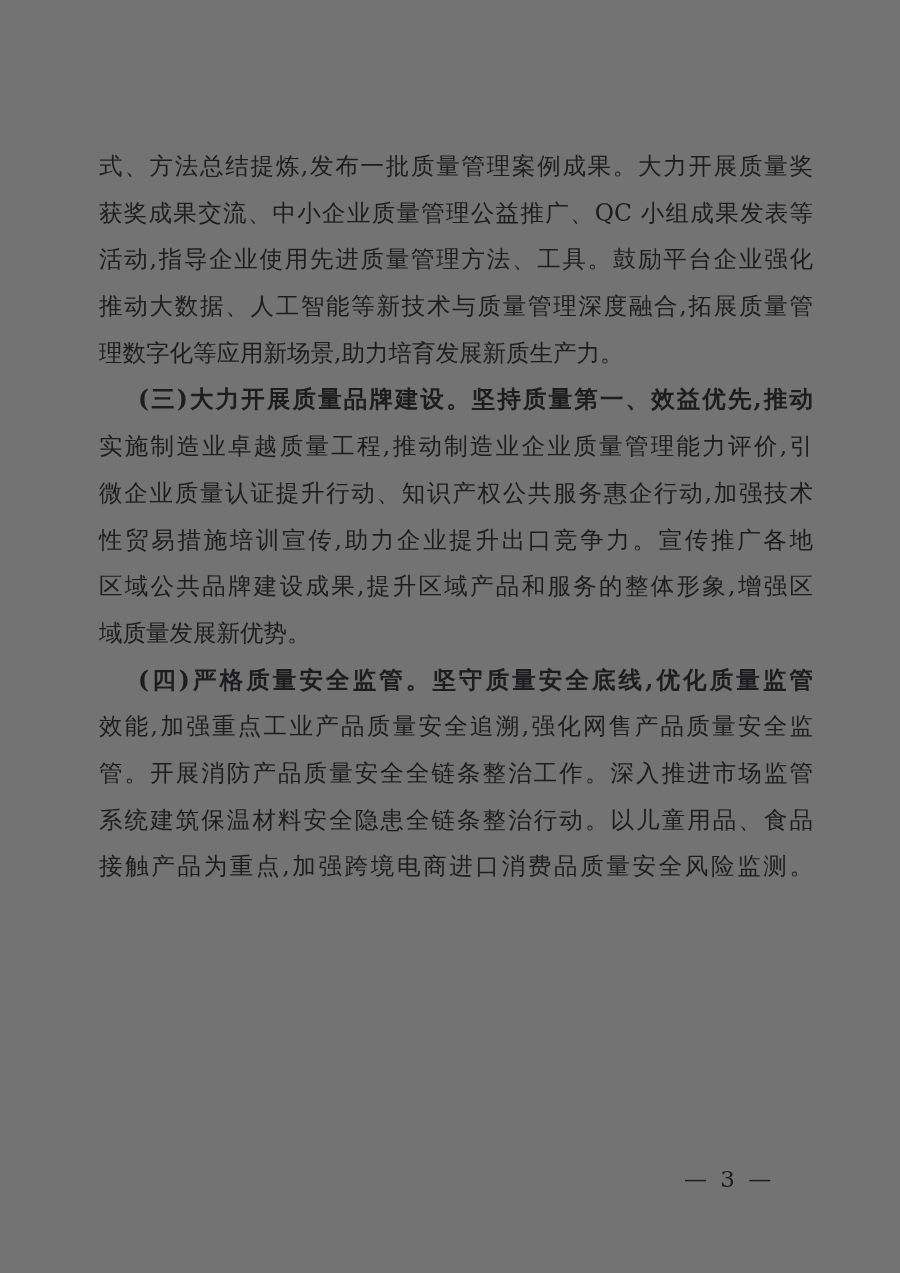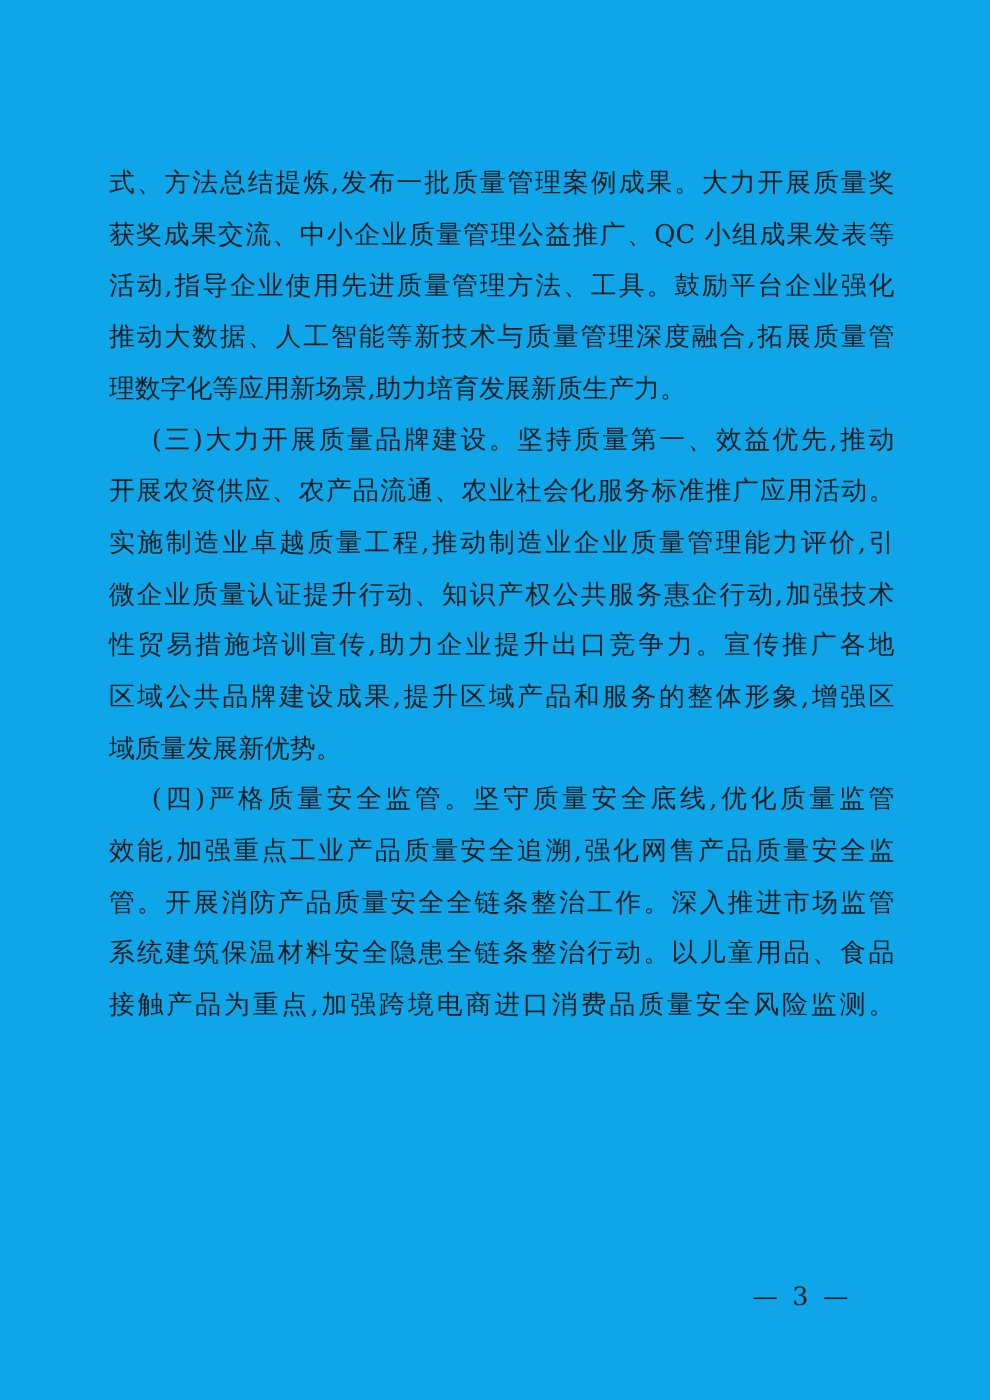--- a/index.html
+++ b/index.html
@@ -5,41 +5,42 @@
   html, body {
     margin: 0;
     padding: 0;
     background: #e8e8e8;
   }
   .page {
     position: relative;
     width: 900px;
     height: 1273px;
     margin: 0 auto;
-    background: #0ea5e9;
+    background: #737373;
     font-family: "DejaVu Serif", "Liberation Serif", serif;
     color: #1d1d1f;
     overflow: hidden;
   }
   .textblock {
     position: absolute;
     left: 99px;
     top: 143px;
     width: 714px;
   }
   .line {
     height: 46.7px;
     line-height: 46.7px;
     font-size: 23.5px;
     text-align: justify;
     text-align-last: justify;
     letter-spacing: 0;
   }
   .line.indent {
     padding-left: 39px;
+    font-weight: bold;
   }
   .line.short {
     text-align: left;
     text-align-last: left;
   }
   .page-number {
     position: absolute;
     left: 684px;
     top: 1166px;
     font-size: 23px;
@@ -52,21 +53,20 @@
 <body>
 
 <div class="page">
   <div class="textblock">
     <div class="line">式、方法总结提炼,发布一批质量管理案例成果。大力开展质量奖</div>
     <div class="line">获奖成果交流、中小企业质量管理公益推广、QC 小组成果发表等</div>
     <div class="line">活动,指导企业使用先进质量管理方法、工具。鼓励平台企业强化</div>
     <div class="line">推动大数据、人工智能等新技术与质量管理深度融合,拓展质量管</div>
     <div class="line short">理数字化等应用新场景,助力培育发展新质生产力。</div>
     <div class="line indent">(三)大力开展质量品牌建设。坚持质量第一、效益优先,推动</div>
-    <div class="line">开展农资供应、农产品流通、农业社会化服务标准推广应用活动。</div>
     <div class="line">实施制造业卓越质量工程,推动制造业企业质量管理能力评价,引</div>
     <div class="line">微企业质量认证提升行动、知识产权公共服务惠企行动,加强技术</div>
     <div class="line">性贸易措施培训宣传,助力企业提升出口竞争力。宣传推广各地</div>
     <div class="line">区域公共品牌建设成果,提升区域产品和服务的整体形象,增强区</div>
     <div class="line short">域质量发展新优势。</div>
     <div class="line indent">(四)严格质量安全监管。坚守质量安全底线,优化质量监管</div>
     <div class="line">效能,加强重点工业产品质量安全追溯,强化网售产品质量安全监</div>
     <div class="line">管。开展消防产品质量安全全链条整治工作。深入推进市场监管</div>
     <div class="line">系统建筑保温材料安全隐患全链条整治行动。以儿童用品、食品</div>
     <div class="line">接触产品为重点,加强跨境电商进口消费品质量安全风险监测。</div>

